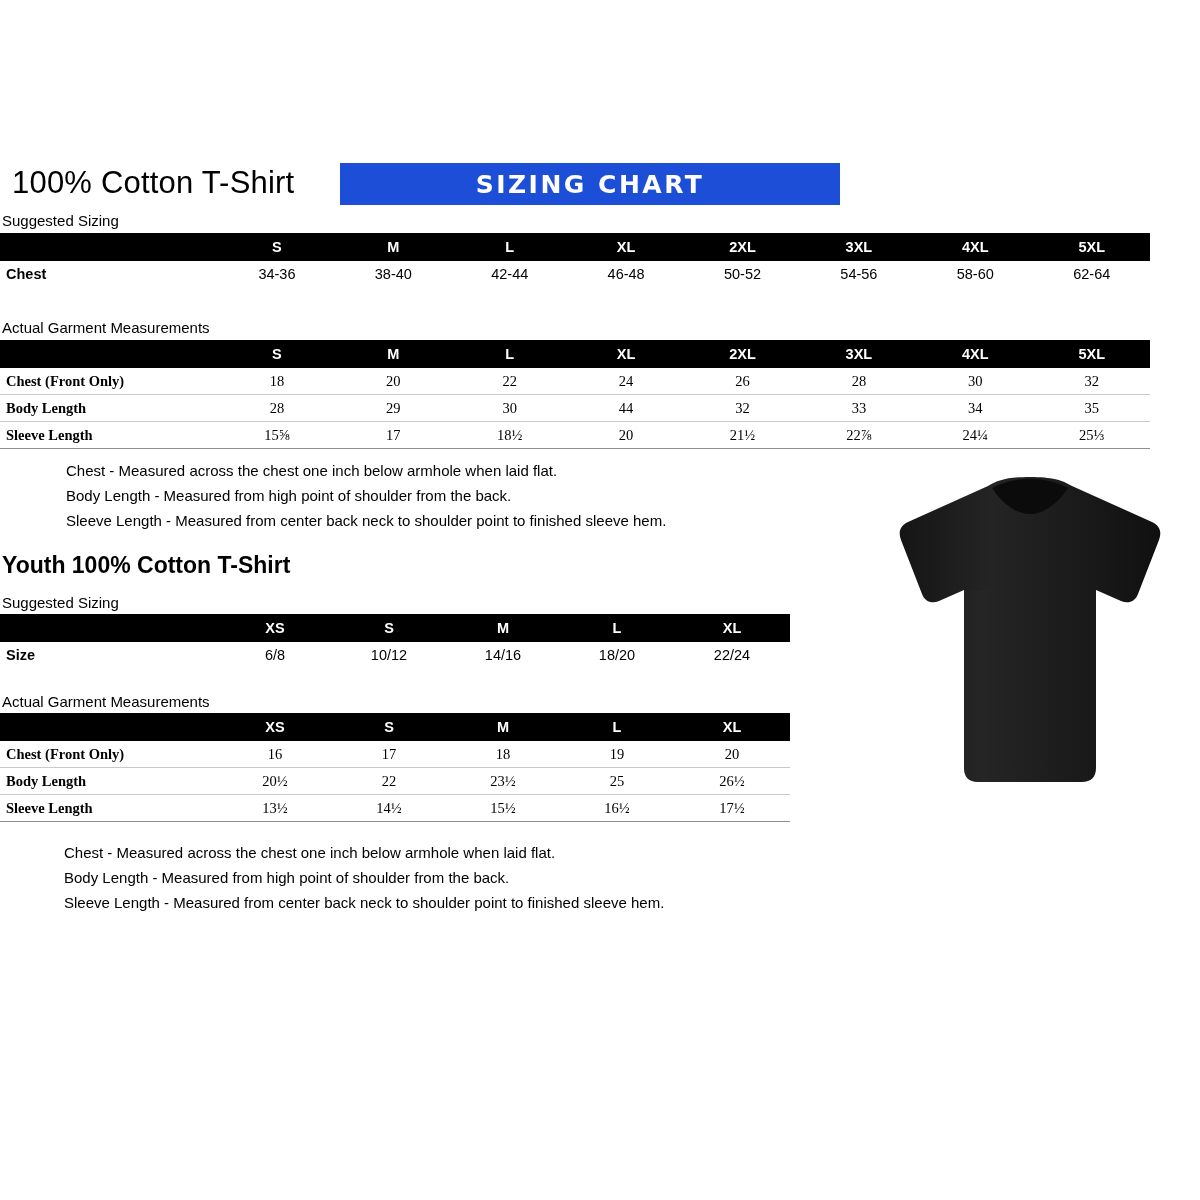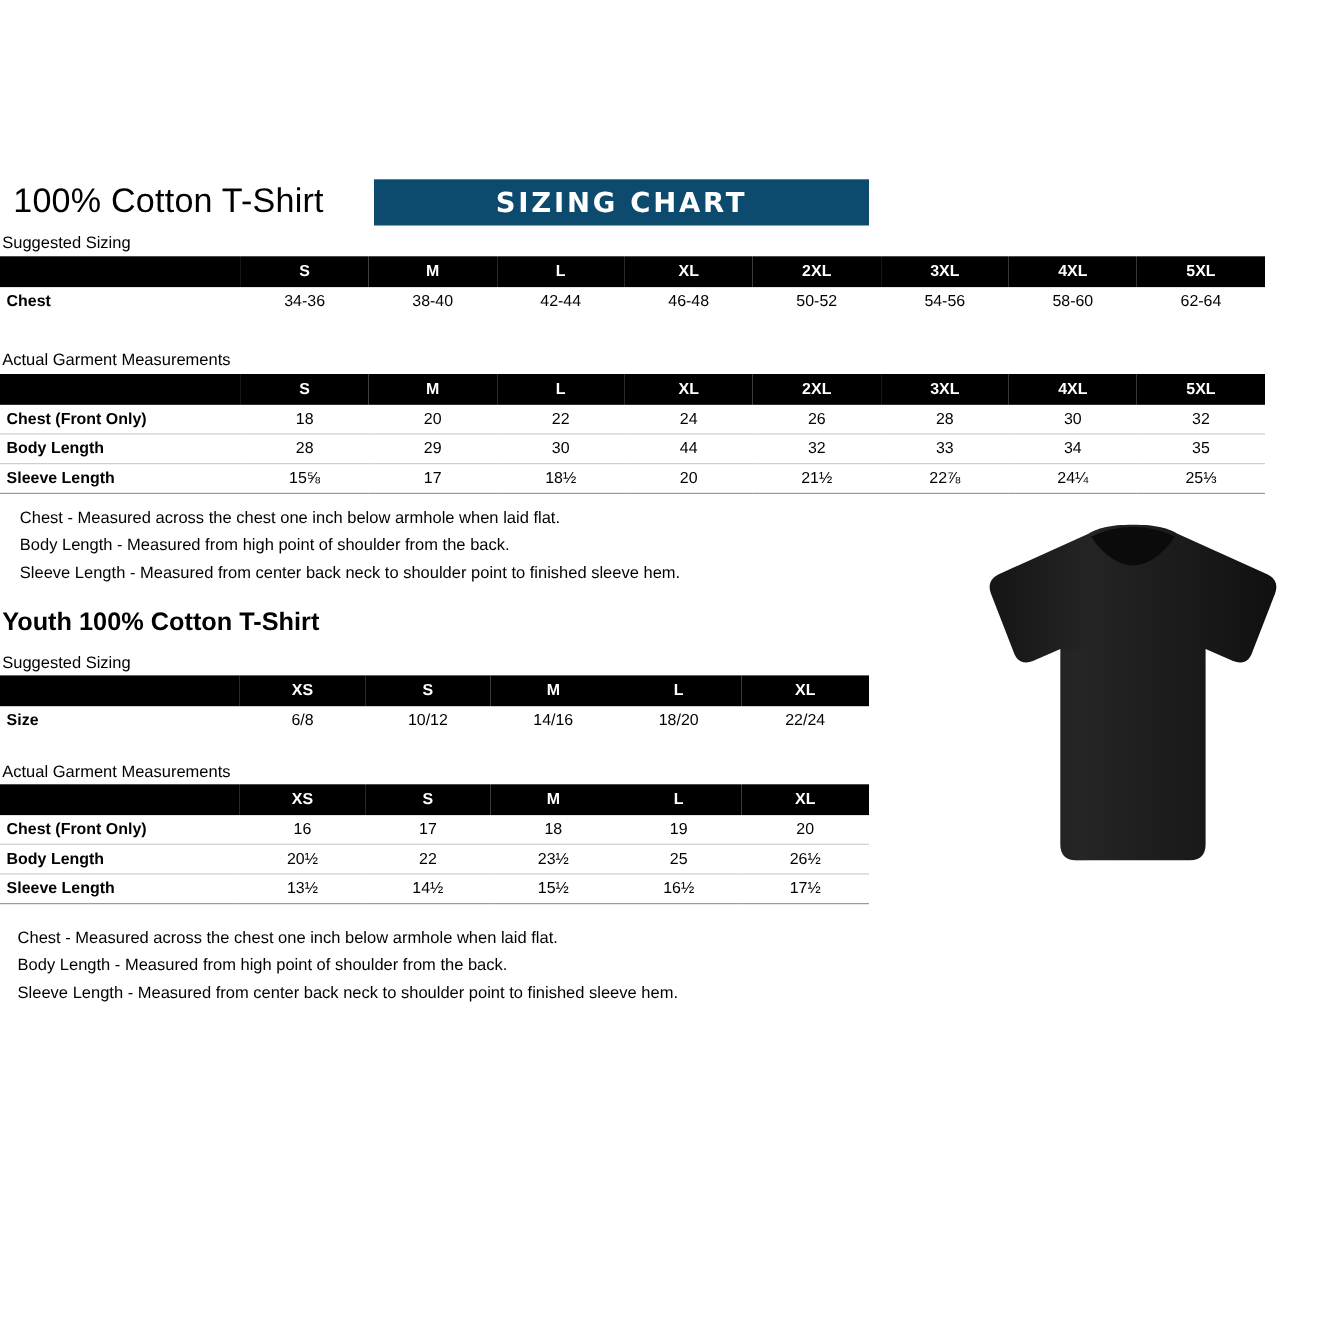--- a/index.html
+++ b/index.html
@@ -29,23 +29,23 @@
     top: 165px;
     font-size: 31px;
     font-weight: 400;
     letter-spacing: 0.2px;
     white-space: nowrap;
   }
   .sizing-chart-banner {
     position: absolute;
     left: 340px;
     top: 163px;
-    width: 450px;
+    width: 500px;
     height: 42px;
-    background: #0c4a6e;
+    background: #1d4ed8;
     color: #ffffff;
     display: flex;
     align-items: center;
     justify-content: center;
     font-size: 25px;
     font-weight: 700;
     letter-spacing: 2.5px;
     font-family: "DejaVu Sans", sans-serif;
   }
 
@@ -112,40 +112,41 @@
   table.size-table thead th.rowlabel {
     text-align: left;
     padding-left: 6px;
     font-weight: 700;
   }
   table.size-table tbody td.rowlabel {
     font-weight: 700;
   }
   .ruled tbody tr {
     border-bottom: 1px solid #c9c9c9;
+    font-family: Liberation Serif, serif;
   }
   .ruled tbody tr:last-child {
     border-bottom: 1px solid #8f8f8f;
   }
 
   
   #adult-suggested-table { left: 0px; top: 233px; width: 1150px; }
   #adult-actual-table    { left: 0px; top: 340px; width: 1150px; }
   #youth-suggested-table { left: 0px; top: 614px; width: 790px; }
   #youth-actual-table    { left: 0px; top: 713px; width: 790px; }
 
   
   .notes {
     position: absolute;
     font-size: 15px;
     line-height: 25px;
   }
   #notes-adult { left: 18px; top: 458px; }
   #notes-youth { left: 16px; top: 840px; }
-  .notes div { white-space: nowrap; }
+  .notes div { white-space: nowrap; margin-left: 48px; }
 
   
   .shirt-wrap {
     position: absolute;
     left: 880px;
     top: 470px;
     width: 300px;
     height: 340px;
   }
   .shirt-wrap svg { display: block; }

